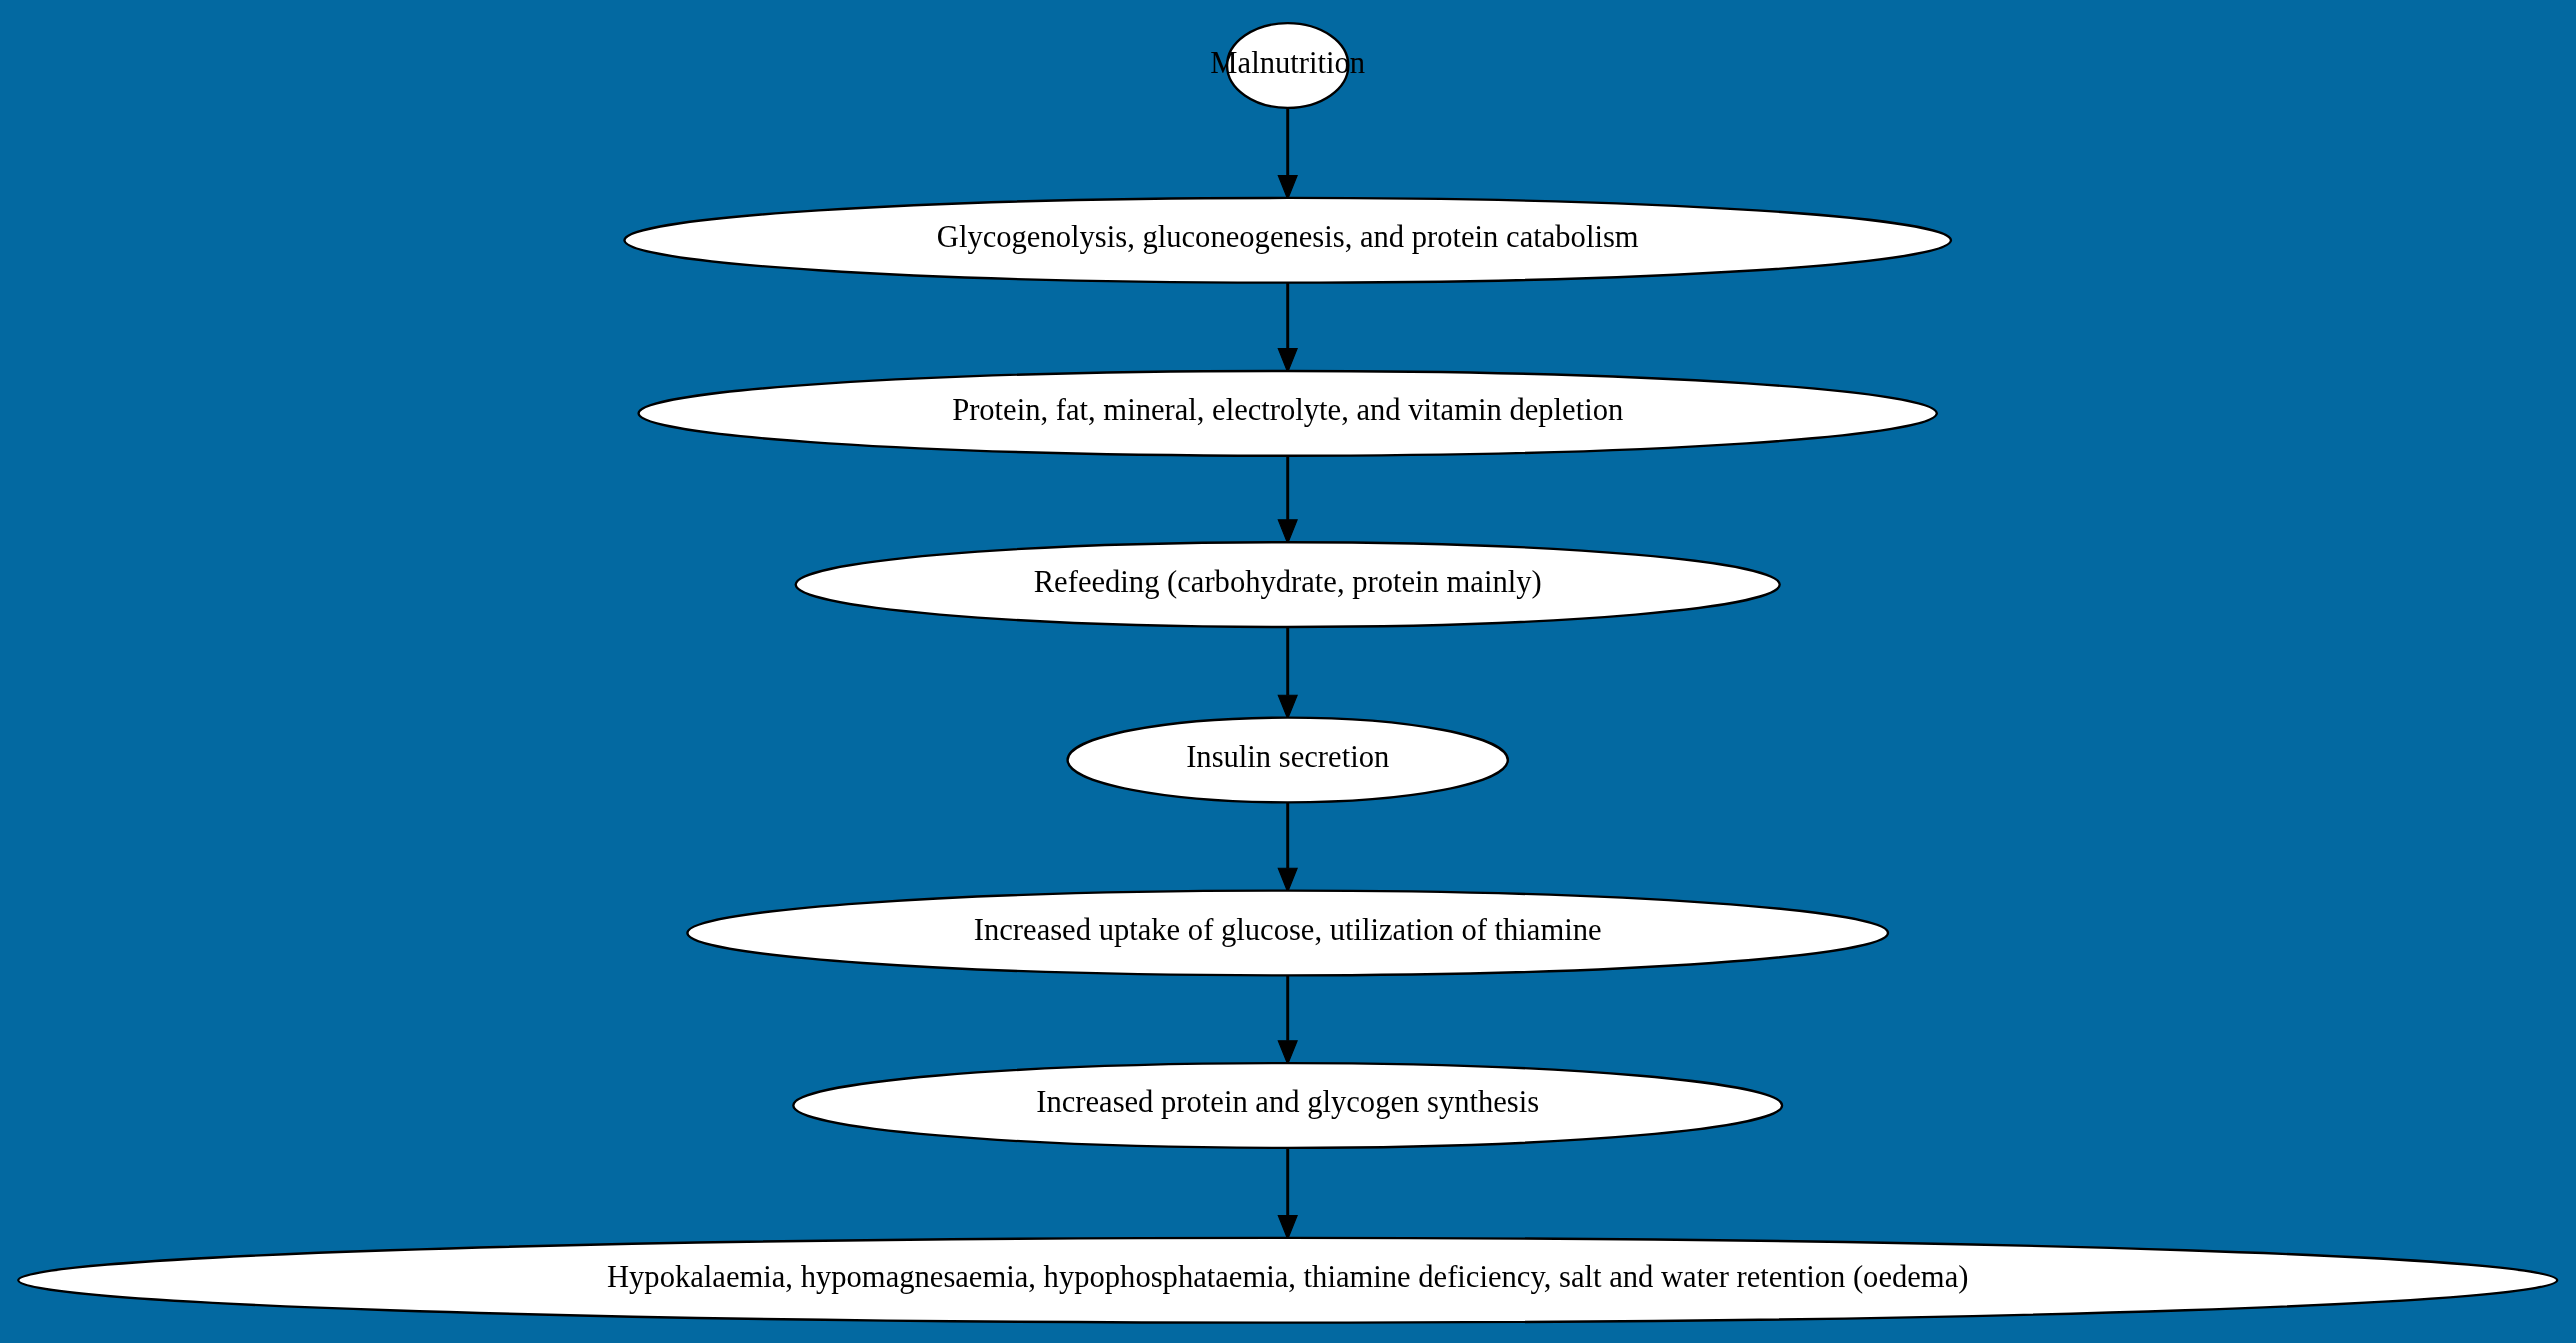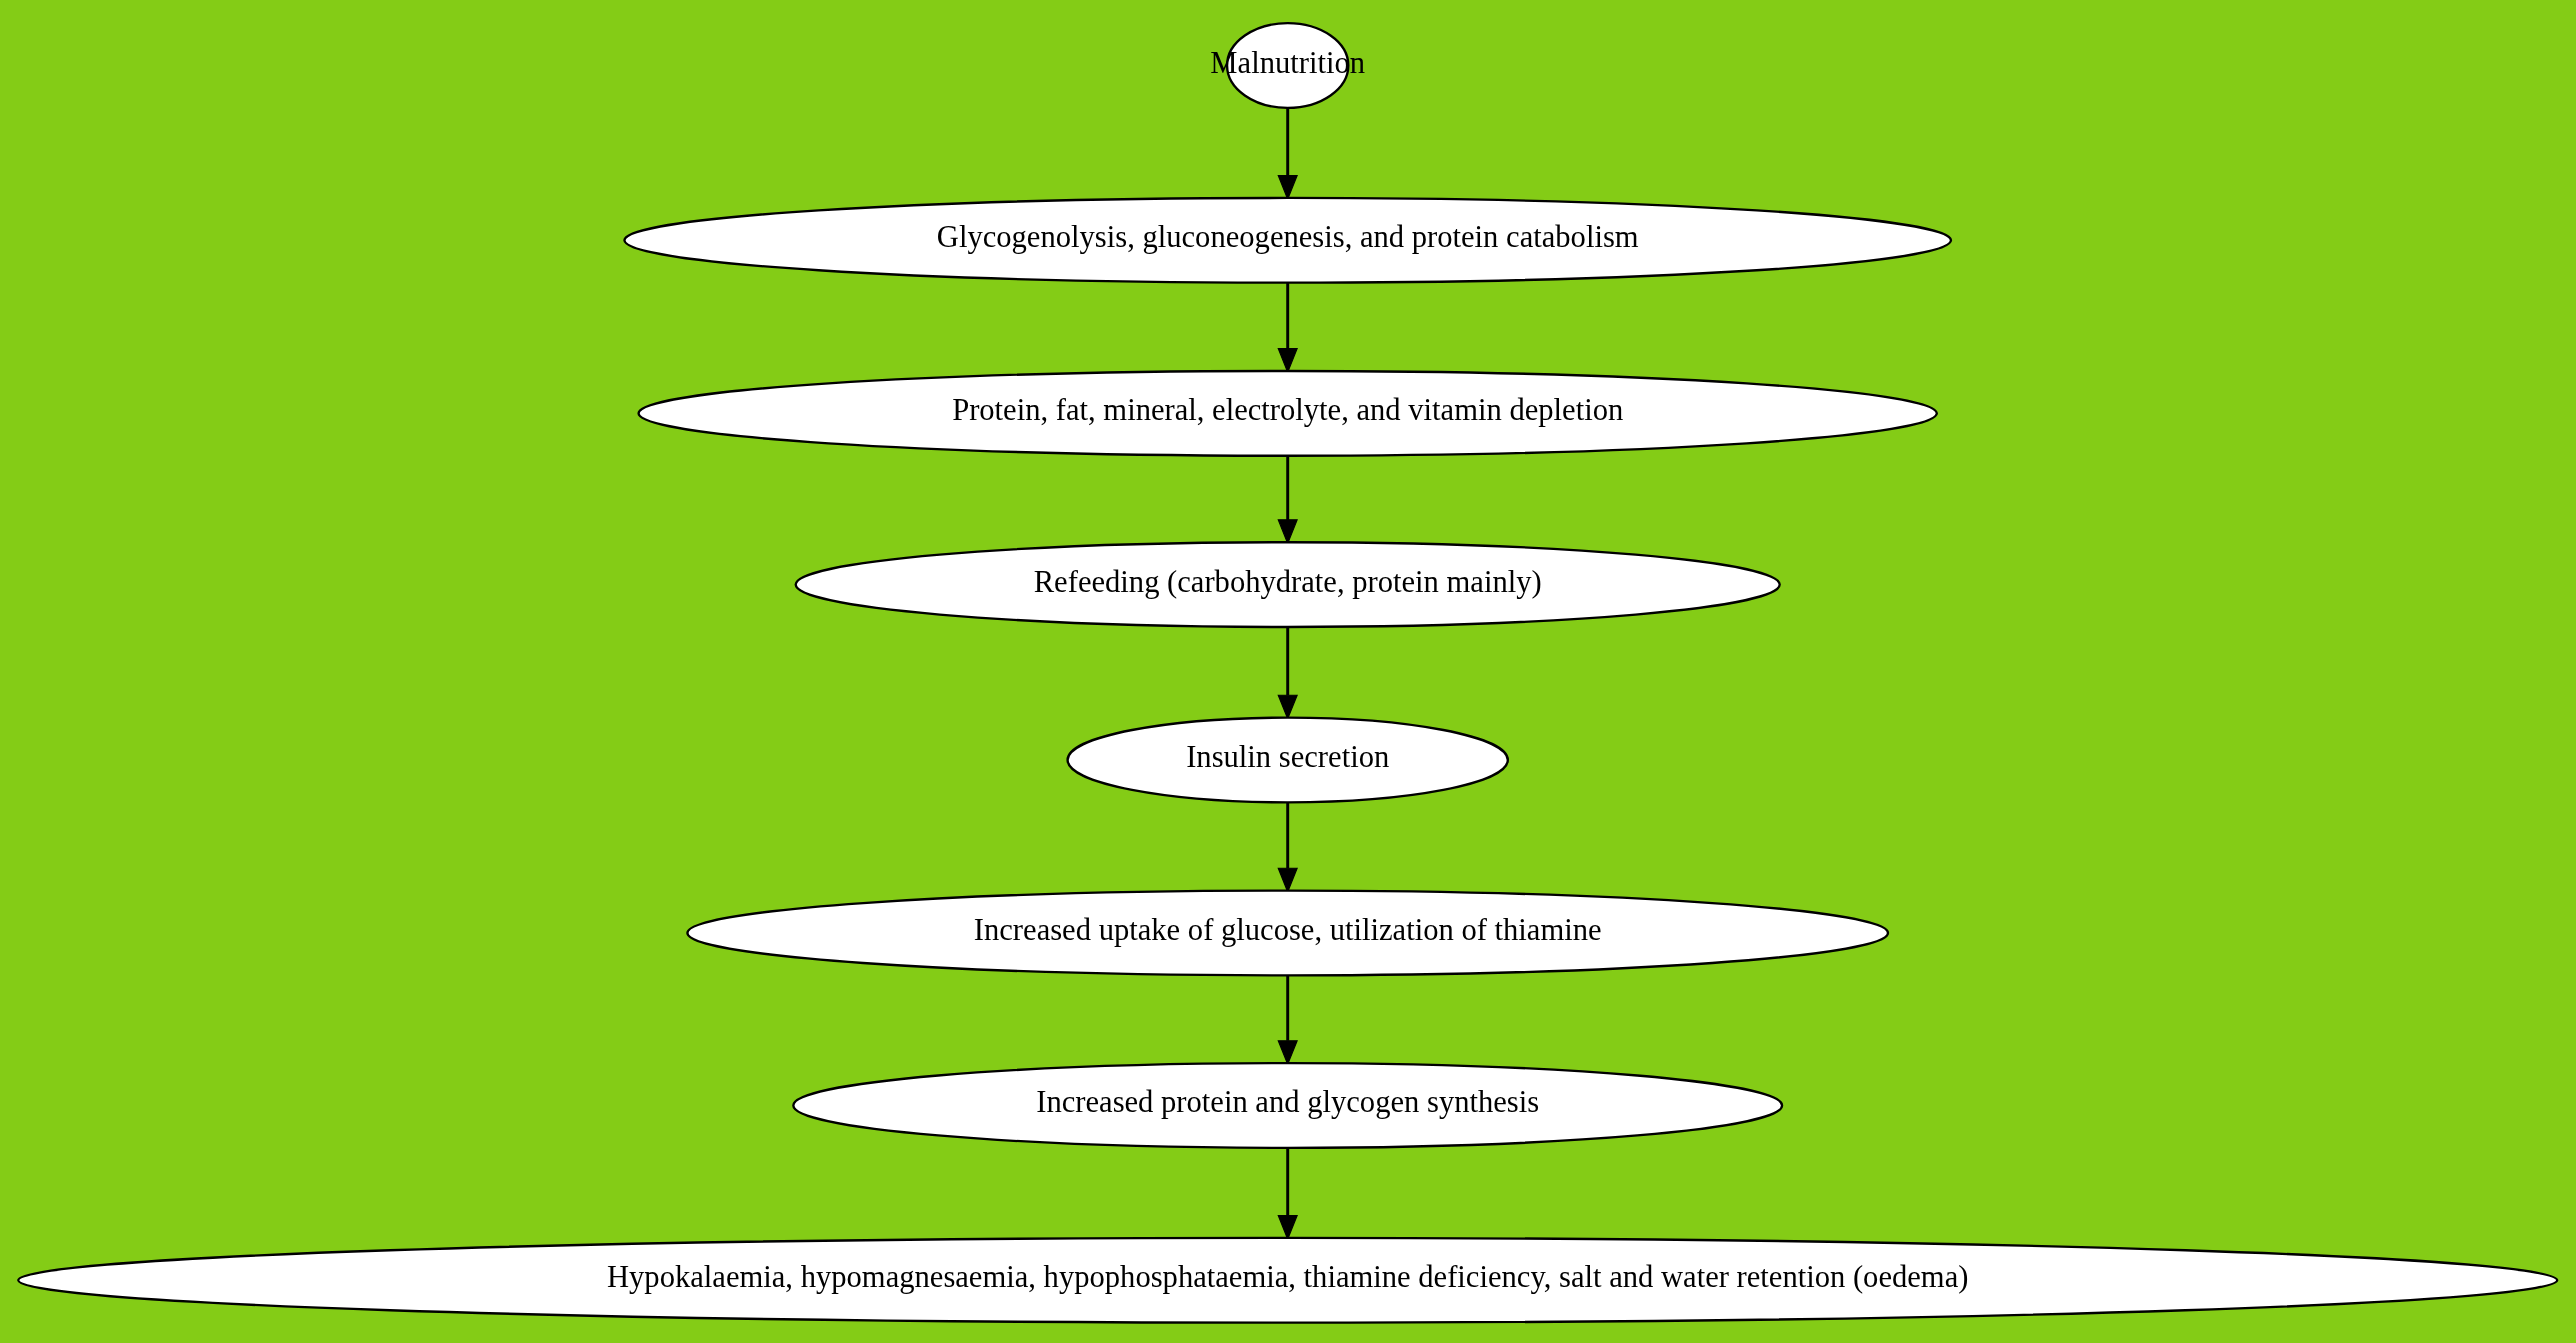--- a/index.html
+++ b/index.html
@@ -5,21 +5,21 @@
 <style>
   html, body {
     margin: 0;
     padding: 0;
     background: #ffffff;
   }
   #canvas {
     position: relative;
     width: 2576px;
     height: 1344px;
-    background: #84cc16;
+    background: #0369a1;
     overflow: hidden;
     font-family: "Liberation Serif", "DejaVu Serif", serif;
   }
   #graph-svg {
     position: absolute;
     top: 0;
     left: 0;
     width: 2576px;
     height: 1344px;
     display: block;

